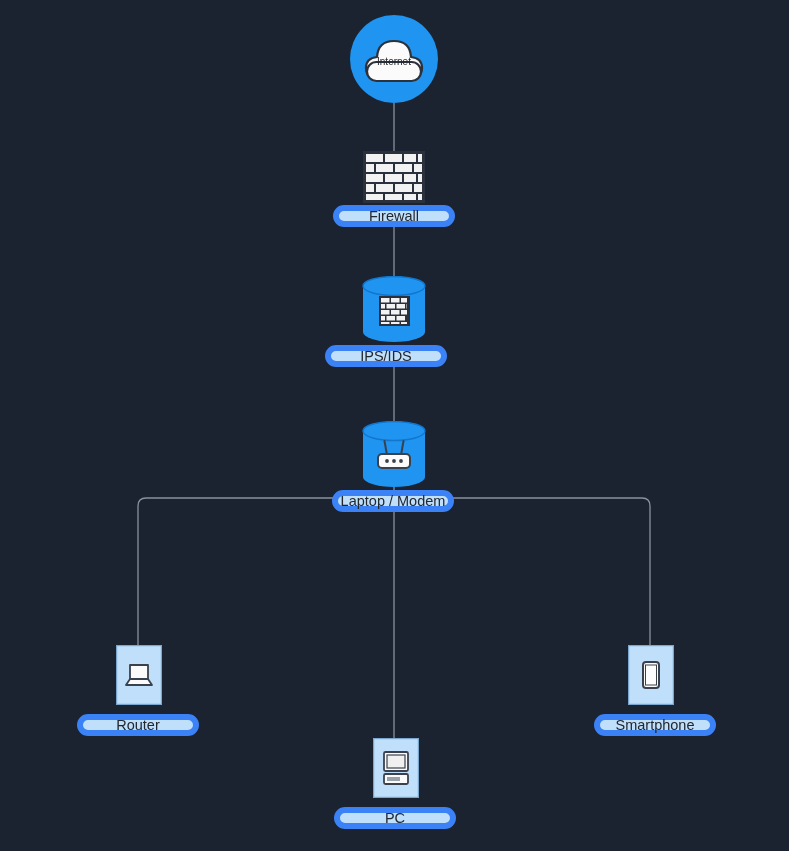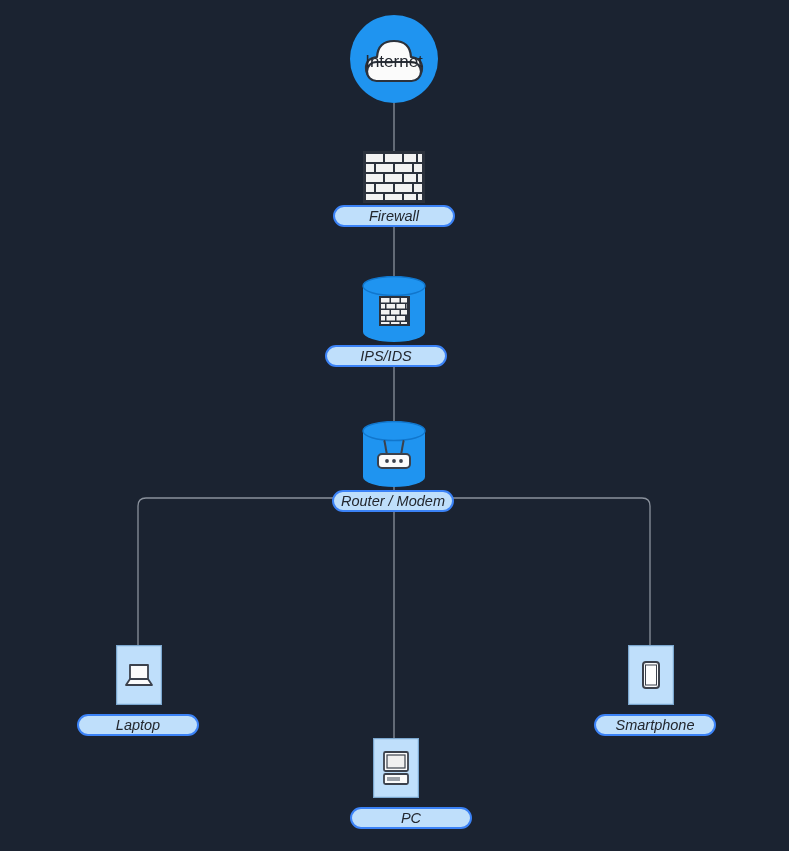--- a/index.html
+++ b/index.html
@@ -26,32 +26,31 @@
     width: 789px;
     height: 851px;
   }
   .node {
     position: absolute;
   }
   .node-label {
     position: absolute;
     box-sizing: border-box;
     background: #bfdffb;
-    border: 2px solid #3b82f6;
+    border: 6px solid #3b82f6;
     border-radius: 11px;
     color: #23272e;
     font-size: 14.5px;
     line-height: 20px;
     text-align: center;
     white-space: nowrap;
     height: 22px;
     display: flex;
     align-items: center;
     justify-content: center;
-    font-style: italic;
   }
   .shape-layer {
     position: absolute;
     left: 0;
     top: 0;
   }
 </style>
 </head>
 <body>
 
@@ -85,21 +84,21 @@
                Q 16 64 16 53
                Q 16 43 27 42
                Q 28 26 44 26
                Q 60 26 61 42
                Q 72 43 72 53
                Q 72 64 58 64 Z" fill="#fbfbfb" stroke="#2c323c" stroke-width="2.2" stroke-linejoin="round"></path>
       <rect x="17" y="47" width="54" height="19" rx="9.5" fill="#fbfbfb" stroke="#2c323c" stroke-width="2.2"></rect>
     </svg>
     <div style="position:absolute; left:0; top:0; width:88px; height:88px;
                 display:flex; align-items:center; justify-content:center;
-                color:#23272e; font-size:17px; padding-top:5px;
+                color:#23272e; font-size:10px; padding-top:5px;
                 box-sizing:border-box;">
       <span>Internet</span>
     </div>
   </div>
 
   <div class="node" style="left:363px; top:151px; width:62px; height:52px;">
     <svg class="shape-layer" width="62" height="52" viewBox="0 0 62 52">
       <rect x="0.8" y="0.8" width="60.4" height="50.4" fill="#2b313c" stroke="#2b313c" stroke-width="1.6"></rect>
       <g fill="#f2f2f2">
 
@@ -179,48 +178,48 @@
       </g>
       <rect x="16" y="33" width="32" height="14" rx="4" fill="#fbfbfb" stroke="#3b414c" stroke-width="2"></rect>
       <g fill="#3b414c">
         <circle cx="25" cy="40" r="1.9"></circle>
         <circle cx="32" cy="40" r="1.9"></circle>
         <circle cx="39" cy="40" r="1.9"></circle>
       </g>
     </svg>
   </div>
   <div class="node-label" style="left:332px; top:490px; width:122px;">
-    <span>Router / Modem</span>
+    <span>Laptop / Modem</span>
   </div>
 
   <div class="node" style="left:116px; top:645px; width:46px; height:60px;">
     <svg class="shape-layer" width="46" height="60" viewBox="0 0 46 60">
       <rect x="0.6" y="0.6" width="44.8" height="58.8" fill="#bfdffb" stroke="#7ba7cf" stroke-width="1.2"></rect>
     </svg>
     <svg class="shape-layer" width="46" height="60" viewBox="0 0 46 60">
       <path d="M 14 20 L 32 20 L 32 34 L 14 34 Z" fill="#fbfbfb" stroke="#3b414c" stroke-width="1.8" stroke-linejoin="round"></path>
       <path d="M 10 40 L 14 34 L 32 34 L 36 40 Z" fill="#fbfbfb" stroke="#3b414c" stroke-width="1.8" stroke-linejoin="round"></path>
     </svg>
   </div>
   <div class="node-label" style="left:77px; top:714px; width:122px;">
-    <span>Laptop</span>
+    <span>Router</span>
   </div>
 
   <div class="node" style="left:373px; top:738px; width:46px; height:60px;">
     <svg class="shape-layer" width="46" height="60" viewBox="0 0 46 60">
       <rect x="0.6" y="0.6" width="44.8" height="58.8" fill="#bfdffb" stroke="#7ba7cf" stroke-width="1.2"></rect>
     </svg>
     <svg class="shape-layer" width="46" height="60" viewBox="0 0 46 60">
       <rect x="11" y="14" width="24" height="19" rx="1.5" fill="#fbfbfb" stroke="#3b414c" stroke-width="1.8"></rect>
       <rect x="14" y="17" width="18" height="13" fill="#f0f0f0" stroke="#3b414c" stroke-width="1.2"></rect>
       <rect x="11" y="36" width="24" height="10" rx="1.5" fill="#fbfbfb" stroke="#3b414c" stroke-width="1.8"></rect>
       <rect x="14" y="39" width="13" height="4" fill="#9aa0a8"></rect>
     </svg>
   </div>
-  <div class="node-label" style="left:350px; top:807px; width:122px;">
+  <div class="node-label" style="left:334px; top:807px; width:122px;">
     <span>PC</span>
   </div>
 
   <div class="node" style="left:628px; top:645px; width:46px; height:60px;">
     <svg class="shape-layer" width="46" height="60" viewBox="0 0 46 60">
       <rect x="0.6" y="0.6" width="44.8" height="58.8" fill="#bfdffb" stroke="#7ba7cf" stroke-width="1.2"></rect>
     </svg>
     <svg class="shape-layer" width="46" height="60" viewBox="0 0 46 60">
       <rect x="15" y="17" width="16" height="26" rx="3" fill="#fbfbfb" stroke="#3b414c" stroke-width="2"></rect>
       <rect x="17.5" y="20" width="11" height="20" fill="#fdfdfd" stroke="#3b414c" stroke-width="1"></rect>

